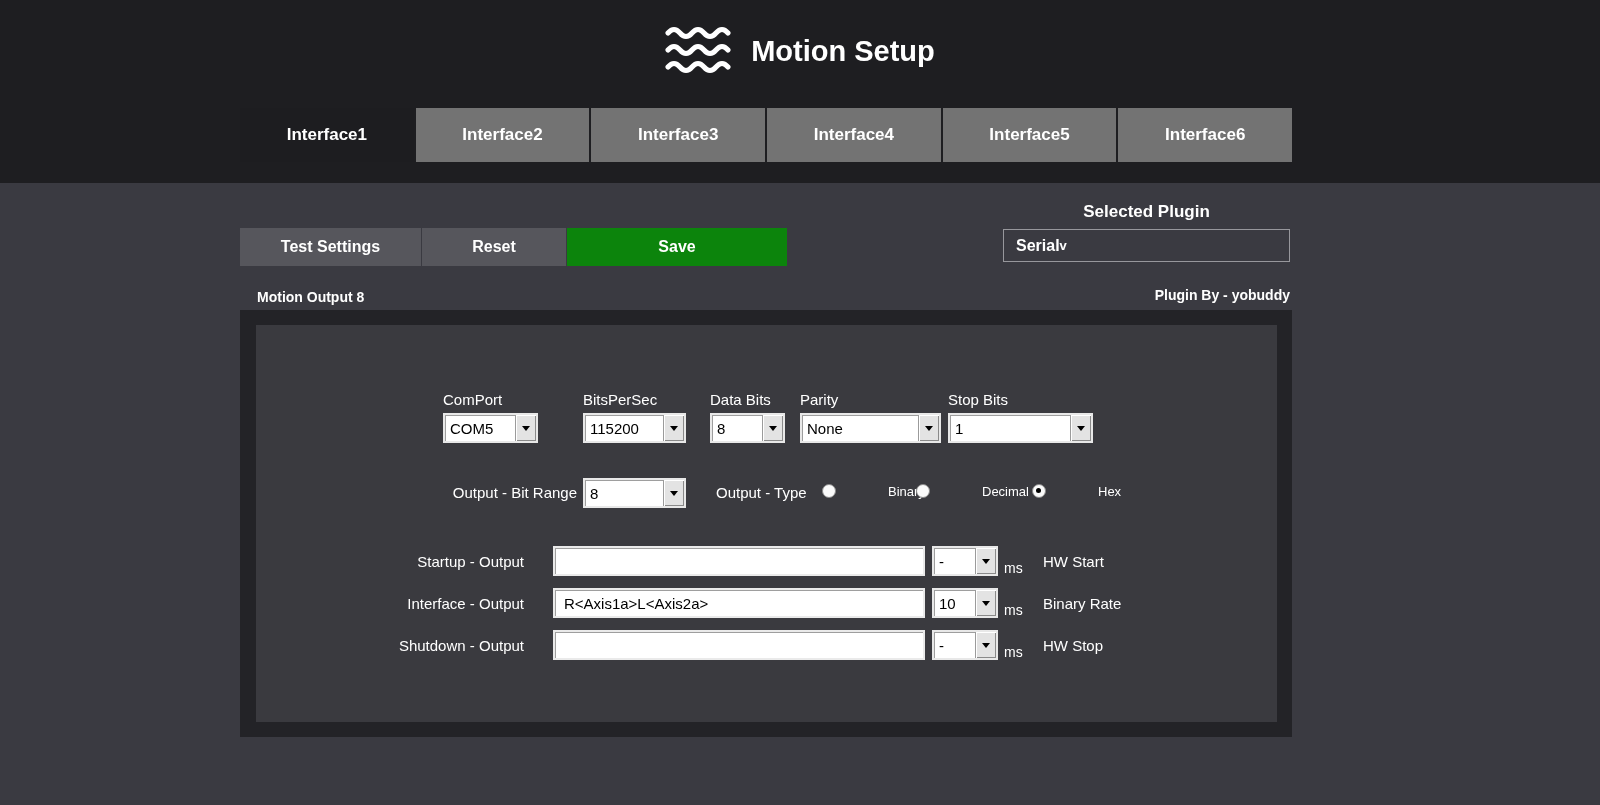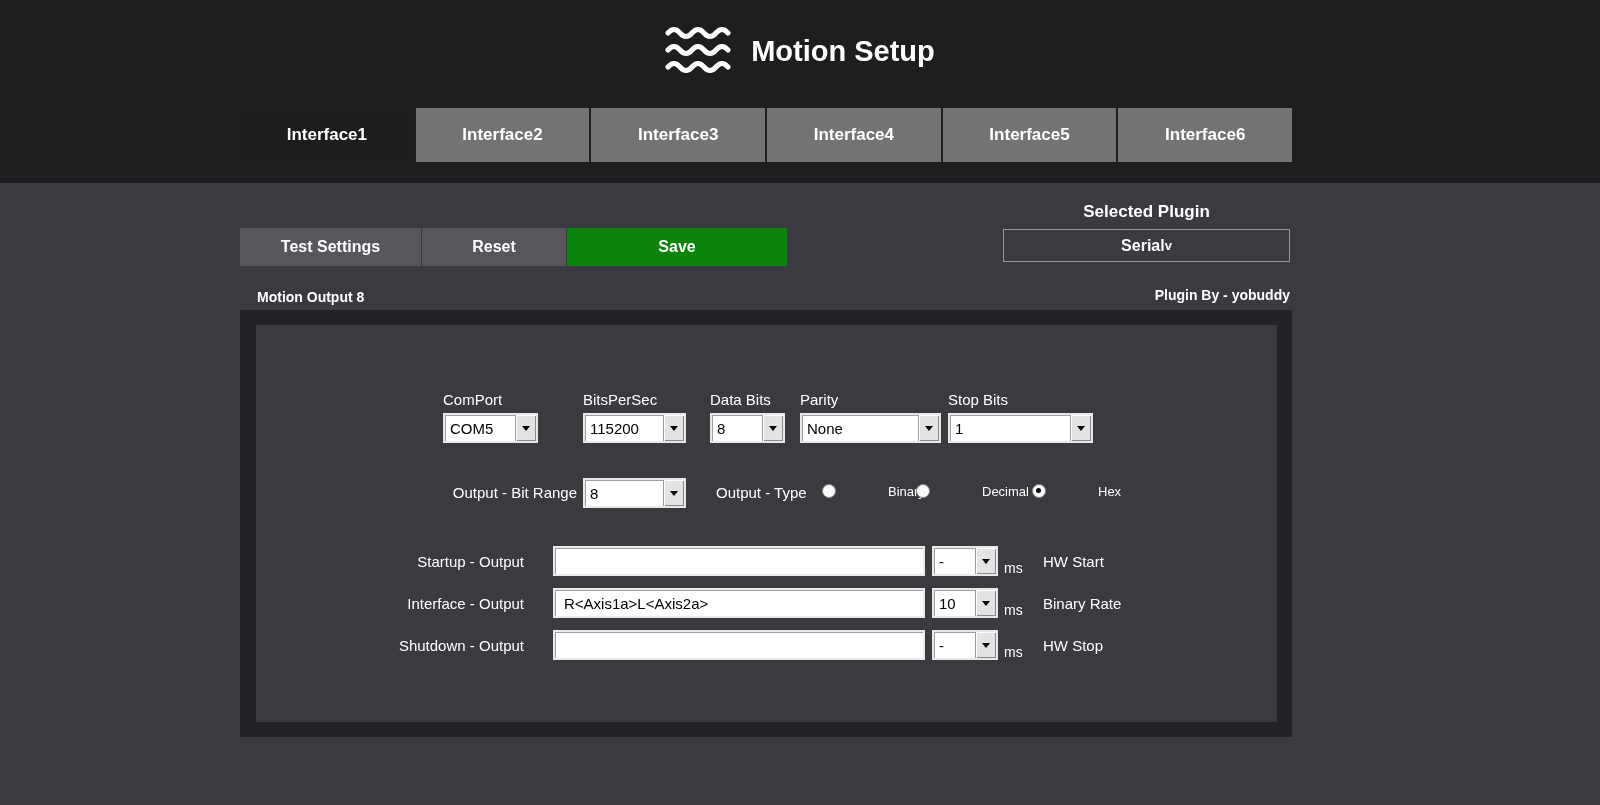--- a/index.html
+++ b/index.html
@@ -25,21 +25,21 @@
   .btn { position:absolute; top:228px; height:38px; line-height:38px; text-align:center;
          font-weight:bold; font-size:16px; color:#fff; cursor:pointer; }
   .btn-gray  { background:#56565c; }
   .btn-green { background:#0c840c; }
 
   
   .plugin-label { position:absolute; left:1003px; top:202px; width:287px; text-align:center;
                   font-weight:bold; font-size:17px; }
   .plugin-select { position:absolute; left:1003px; top:229px; width:287px; height:33px;
                    border:1px solid #97979c; display:flex; align-items:center;
-                   justify-content:center; padding:0 12px; cursor:pointer; }
+                   justify-content:flex-start; padding:0 12px; cursor:pointer; }
   .plugin-select .val { font-weight:bold; font-size:16px; }
   .plugin-select .chev { font-size:13px; font-weight:bold; }
   .plugin-byline { position:absolute; left:1003px; top:287px; width:287px; text-align:right;
                    font-weight:bold; font-size:14px; }
 
   
   .panel-title { position:absolute; left:257px; top:289px; font-weight:bold; font-size:14px; }
   .panel { position:absolute; left:240px; top:310px; width:1052px; height:427px; background:#232327; }
   .panel-inner { position:absolute; left:16px; top:15px; right:15px; bottom:15px; background:#3a3a3f; }
 

